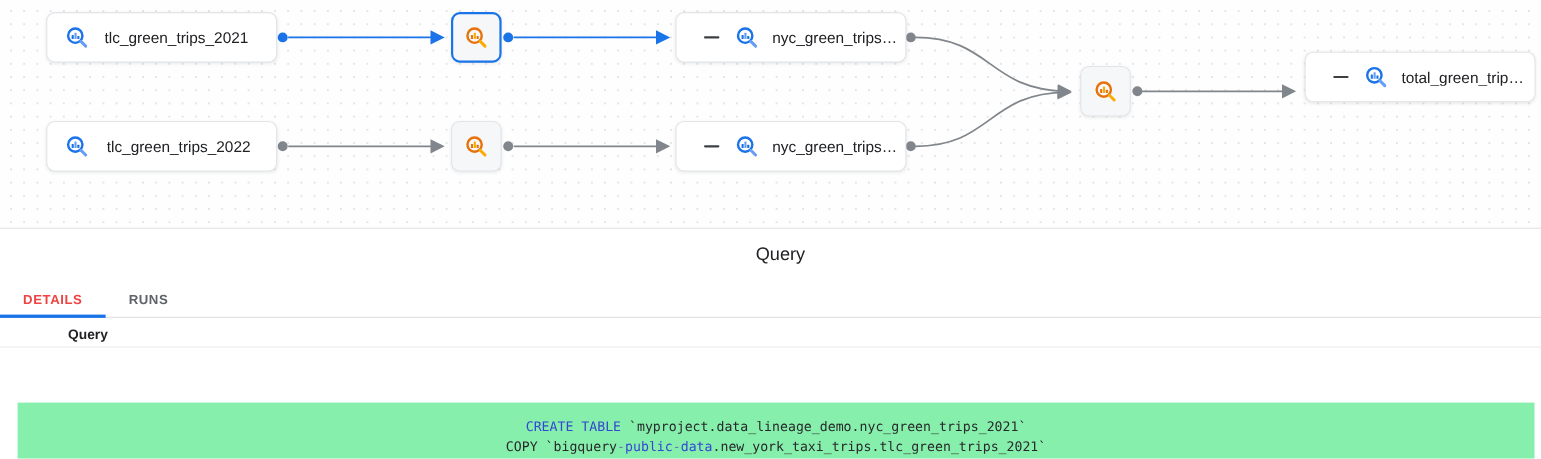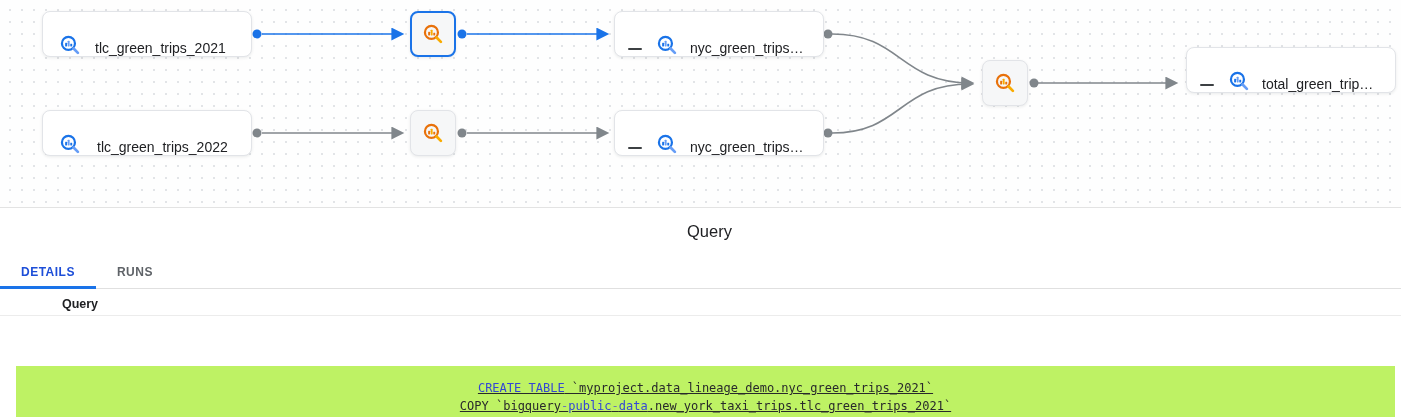--- a/index.html
+++ b/index.html
@@ -25,22 +25,22 @@
   .node {
     position: absolute;
     display: flex; align-items: center;
     background: #fff;
     border: 1px solid #e2e4e8;
     border-radius: 8px;
     box-shadow: 0 1px 3px rgba(60,64,67,.10);
     height: 46px;
     cursor: pointer;
   }
-  .node.table { width: 210px; padding-left: 16px; gap: 14px; align-items: flex-end; }
-  .node.table.collapsible { padding-left: 13px; gap: 0; }
+  .node.table { width: 210px; padding-left: 16px; gap: 14px; }
+  .node.table.collapsible { padding-left: 25px; gap: 0; }
   .node.process { width: 46px; justify-content: center; background: #f6f7f8; }
   .node.selected { border: 2px solid #1a73e8; }
   .node-label {
     font-size: 14px; font-weight: 500; color: #202124;
     white-space: nowrap; overflow: hidden; max-width: 150px;
   }
   .minus-btn {
     width: 14px; height: 14px; margin-right: 14px;
     display: inline-flex; align-items: center; flex: none;
     cursor: pointer;
@@ -68,40 +68,40 @@
   }
   .tabs {
     display: flex; margin-top: 15px; height: 33px;
     border-bottom: 1px solid #e0e0e0;
   }
   .tab {
     padding: 0 21px; display: flex; align-items: center;
     font-size: 12px; font-weight: 700; letter-spacing: .5px;
     color: #5f6368; cursor: pointer; position: relative;
   }
-  .tab.active { color: #1d4ed8; }
+  .tab.active { color: #ef4444; }
   .tab.active::after {
     content: ""; position: absolute; left: 0; right: 0; bottom: -1px;
     height: 3px; background: #1a73e8;
   }
   .kv-table { margin-top: 4px; }
   .kv-row {
     display: flex; align-items: center; height: 22.5px;
     border-bottom: 1px solid #ececec; font-size: 12.5px;
   }
   .kv-label { width: 144px; padding-left: 16px; font-weight: 700; color: #202124; flex: none; }
   .kv-value { color: #3c4043; white-space: nowrap; }
 
   .code-block {
     position: absolute; left: 16px; right: 6px; top: 157px; bottom: 0;
-    background: #bef264;
+    background: #86efac;
     padding: 13px 24px;
     font-family: "DejaVu Sans Mono", "Liberation Mono", monospace;
     font-size: 12px; line-height: 18px;
-    white-space: pre; overflow: hidden; color: #28292b; text-decoration: underline;
+    white-space: pre; overflow: hidden; color: #28292b;
   }
   .tok-keyword { color: #3447d4; }
   .tok-dim { color: #6d74b8; }
   .tok-plain { color: #28292b; }
 </style>
 </head>
 <body>
 
 <div class="canvas">
 

